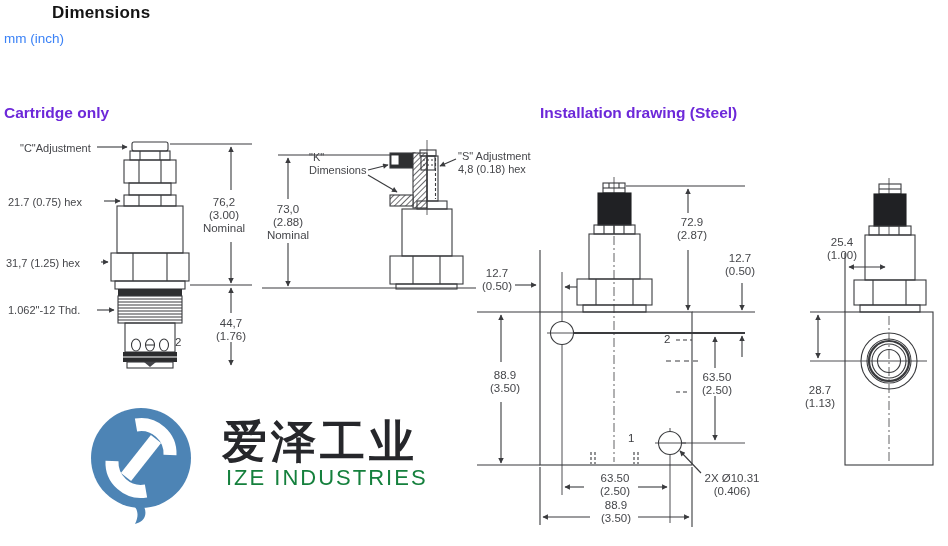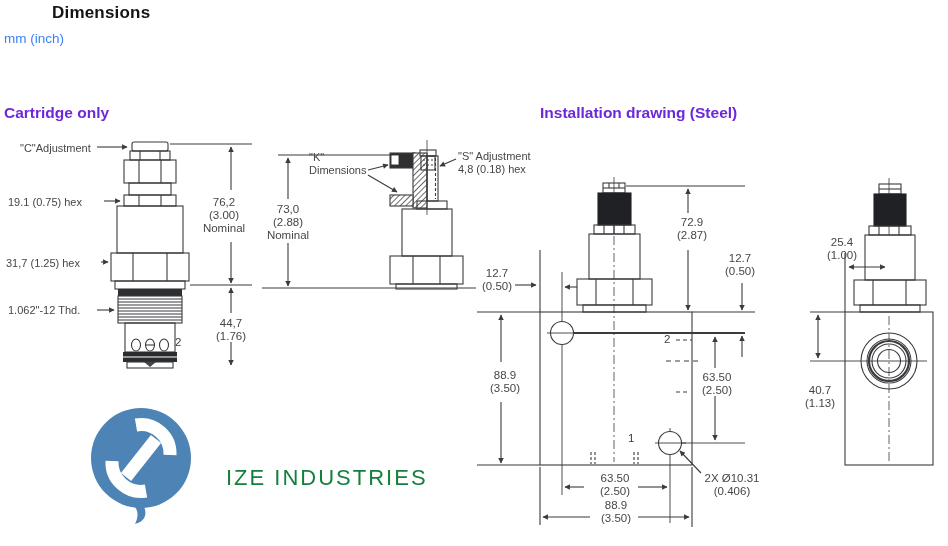--- a/index.html
+++ b/index.html
@@ -24,20 +24,21 @@
 
   <svg class="art" width="948" height="546" style="z-index:1;">
     <g transform="translate(141,458)">
       <circle r="50" fill="#4d84b5"></circle>
       <path d="M 2 46 C 8 58 2 64 -6 66 C -1 56 -4 50 -10 44 Z" fill="#4d84b5"></path>
       <path d="M -5 -33 A 29 29 0 0 1 29 -3" stroke="#ffffff" stroke-width="13" fill="none"></path>
       <path d="M 5 33 A 29 29 0 0 1 -29 3" stroke="#ffffff" stroke-width="13" fill="none"></path>
       <line x1="-15" y1="19" x2="15" y2="-19" stroke="#ffffff" stroke-width="13"></line>
     </g>
   </svg>
+  <div class="wm-cn">爱泽工业</div>
   <div class="wm-en">IZE INDUSTRIES</div>
 
   <svg class="art" width="948" height="546" style="z-index:2;">
     <defs>
       <marker id="ar" viewBox="0 0 10 10" refX="9" refY="5" markerWidth="8.5" markerHeight="5.5" orient="auto-start-reverse" markerUnits="userSpaceOnUse">
         <path d="M0,0 L10,5 L0,10 Z" fill="#3a3b3e"></path>
       </marker>
       <pattern id="hatch" patternUnits="userSpaceOnUse" width="4" height="4" patternTransform="rotate(45)">
         <rect width="4" height="4" fill="#ffffff"></rect>
         <line x1="0" y1="0" x2="0" y2="4" stroke="#3a3b3e" stroke-width="1.5"></line>
@@ -214,21 +215,21 @@
       <line x1="818" y1="315" x2="818" y2="358" marker-start="url(#ar)" marker-end="url(#ar)"></line>
     </g>
   </svg>
 
   <div class="h1" style="left:4px;top:3px;">Dimensions</div>
   <div class="sub" style="left:4px;top:31px;">mm (inch)</div>
   <div class="h2" style="left:4px;top:104px;">Cartridge only</div>
   <div class="h2" style="left:540px;top:104px;">Installation drawing (Steel)</div>
 
   <div class="lbl" style="left:20px;top:142px;">"C"Adjustment</div>
-  <div class="lbl" style="left:8px;top:196px;">19.1 (0.75) hex</div>
+  <div class="lbl" style="left:8px;top:196px;">21.7 (0.75) hex</div>
   <div class="lbl" style="left:6px;top:257px;">31,7 (1.25) hex</div>
   <div class="lbl" style="left:8px;top:304px;">1.062"-12 Thd.</div>
   <div class="lbl dim" style="left:196px;top:196px;width:56px;">
     <div>76,2</div>
     <div>(3.00)</div>
     <div>Nominal</div>
   </div>
   <div class="lbl dim" style="left:203px;top:317px;width:56px;">
     <div>44,7</div>
     <div>(1.76)</div>
@@ -282,17 +283,17 @@
   <div class="lbl dim" style="left:588px;top:499px;width:56px;">
     <div>88.9</div>
     <div>(3.50)</div>
   </div>
 
   <div class="lbl dim" style="left:814px;top:236px;width:56px;">
     <div>25.4</div>
     <div>(1.00)</div>
   </div>
   <div class="lbl dim" style="left:792px;top:384px;width:56px;">
-    <div>40.7</div>
+    <div>28.7</div>
     <div>(1.13)</div>
   </div>
 
 </div>
 
 </body></html>

